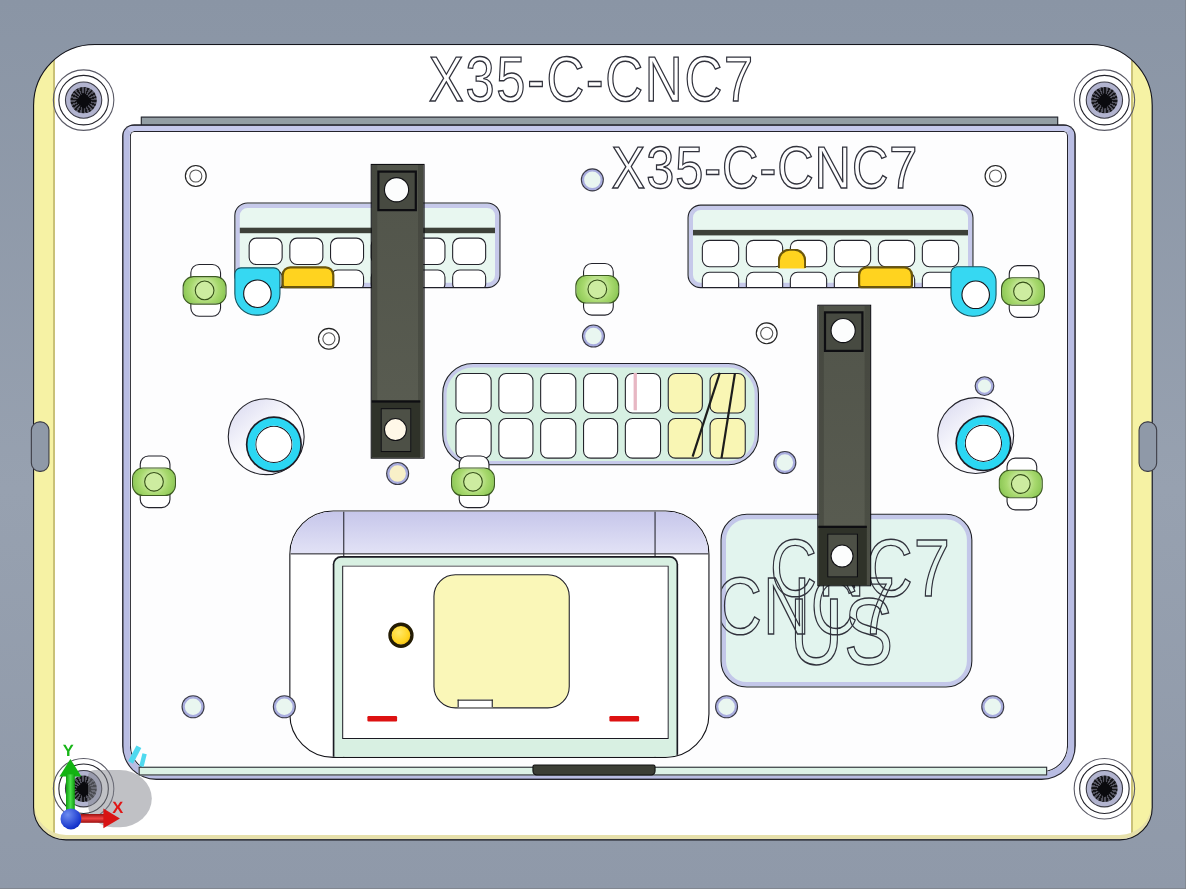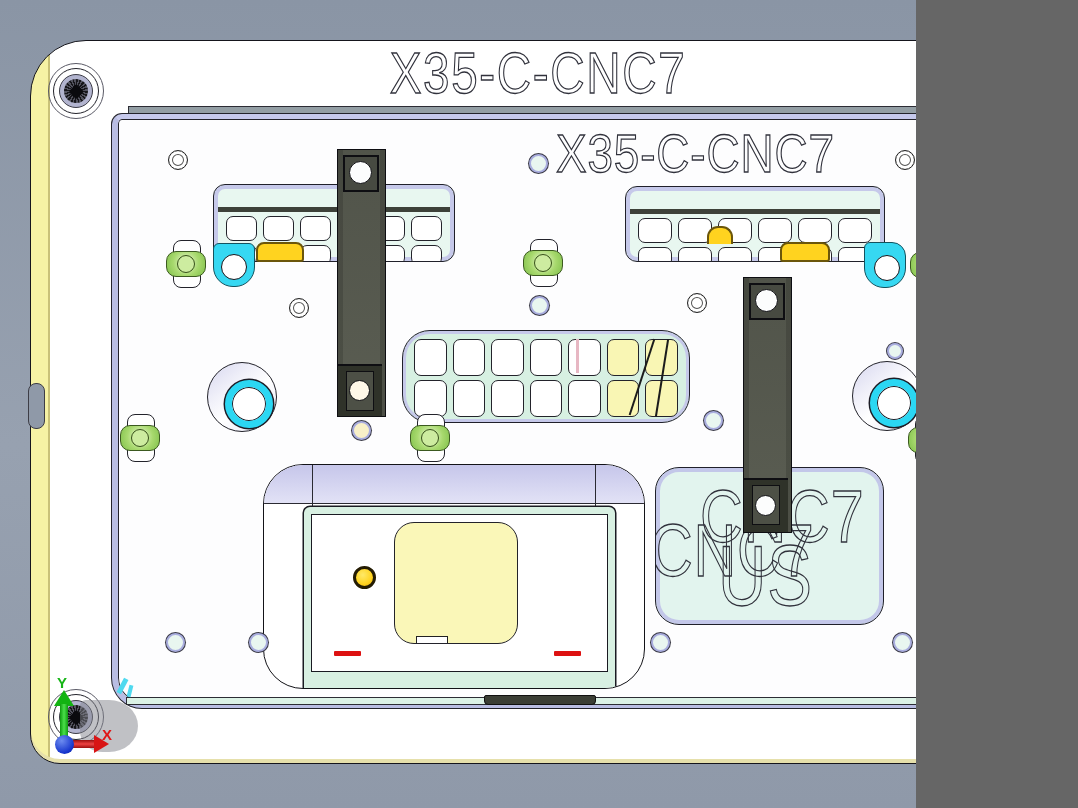--- a/index.html
+++ b/index.html
@@ -1,16 +1,16 @@
 <!DOCTYPE html>
 <html><head>
 <meta charset="utf-8">
 <style>
   html,body{margin:0;padding:0;background:#666;}
-  #canvas{position:relative;width:916px;height:808px;overflow:hidden;
+  #canvas{position:relative;width:1078px;height:808px;overflow:hidden;
     background:linear-gradient(180deg,#8a95a5 0%,#97a1b0 55%,#8f99a9 100%);
     font-family:"Liberation Sans",sans-serif;}
   .abs{position:absolute;}
   .engrave{position:absolute;color:transparent;-webkit-text-stroke:1.3px #31323c;
     white-space:nowrap;font-weight:400;letter-spacing:1px;font-family:"Liberation Sans",sans-serif;}
   .plate{position:absolute;left:30px;top:40px;width:1016px;height:722px;
     border:1.5px solid #15151c;border-radius:56px 56px 30px 30px;
     background:linear-gradient(90deg,#f6f2a4 0 17px,#c9c178 17px 19px,#ffffff 19px calc(100% - 19px),
       #c9c178 calc(100% - 19px) calc(100% - 17px),#f6f2a4 calc(100% - 17px) 100%);
     box-shadow: inset 0 -4px 0 #e6e0ab;}

